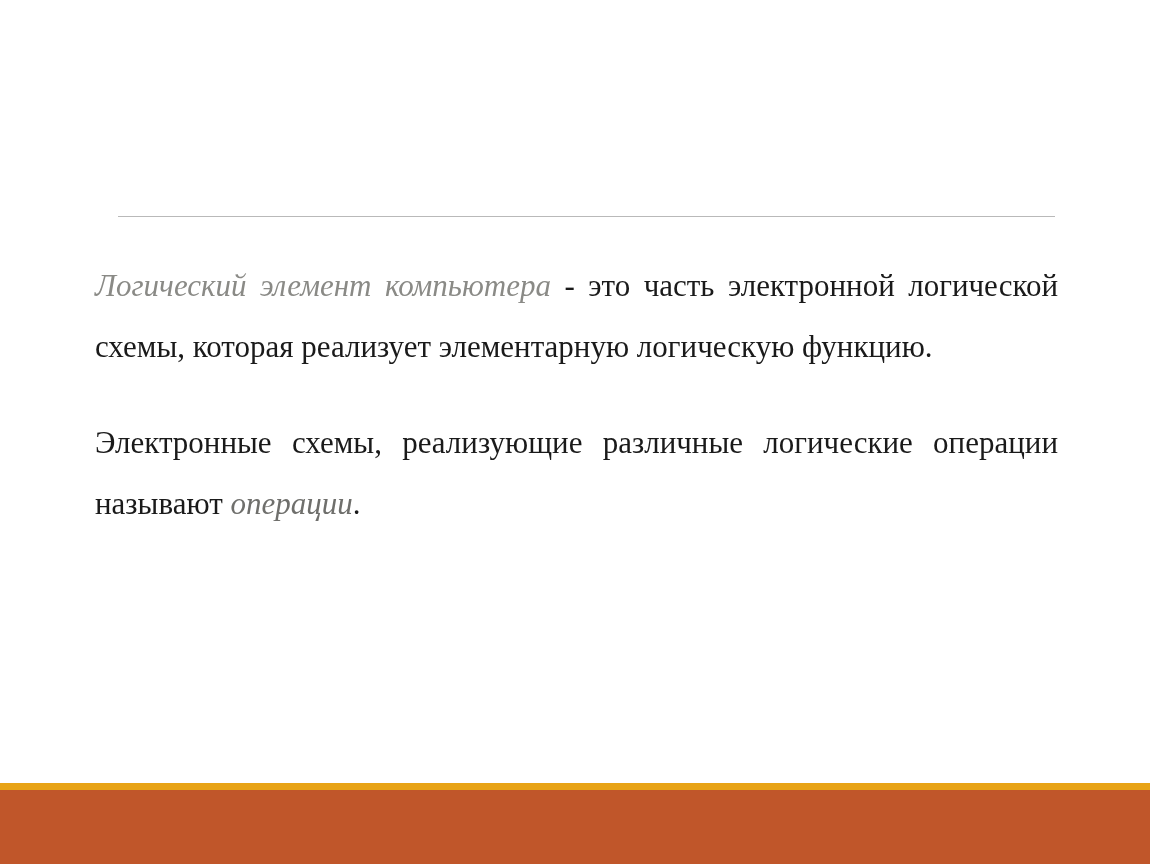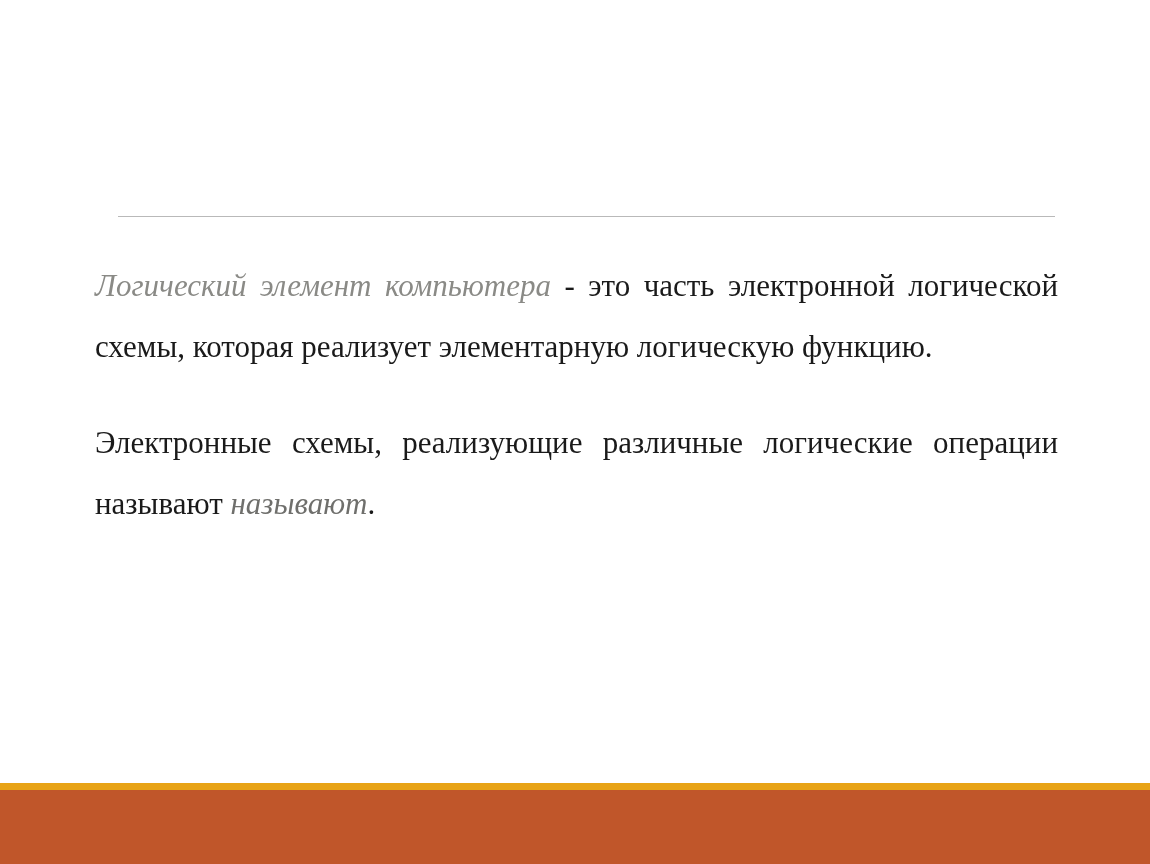--- a/index.html
+++ b/index.html
@@ -82,21 +82,21 @@
 
   <div class="top-rule"></div>
 
   <div class="content">
 
     <p class="para justify-all">
       <span class="term">Логический элемент компьютера</span><span> - это часть электронной логической схемы, которая реализует элементарную логическую функцию.</span>
     </p>
 
     <p class="para">
-      <span>Электронные схемы, реализующие различные логические операции называют </span><span class="term-dark">называют</span><span>.</span>
+      <span>Электронные схемы, реализующие различные логические операции называют </span><span class="term-dark">операции</span><span>.</span>
     </p>
 
   </div>
 
   <div class="footer-accent"></div>
   <div class="footer-bar"></div>
 
 </div>
 
 </body></html>

